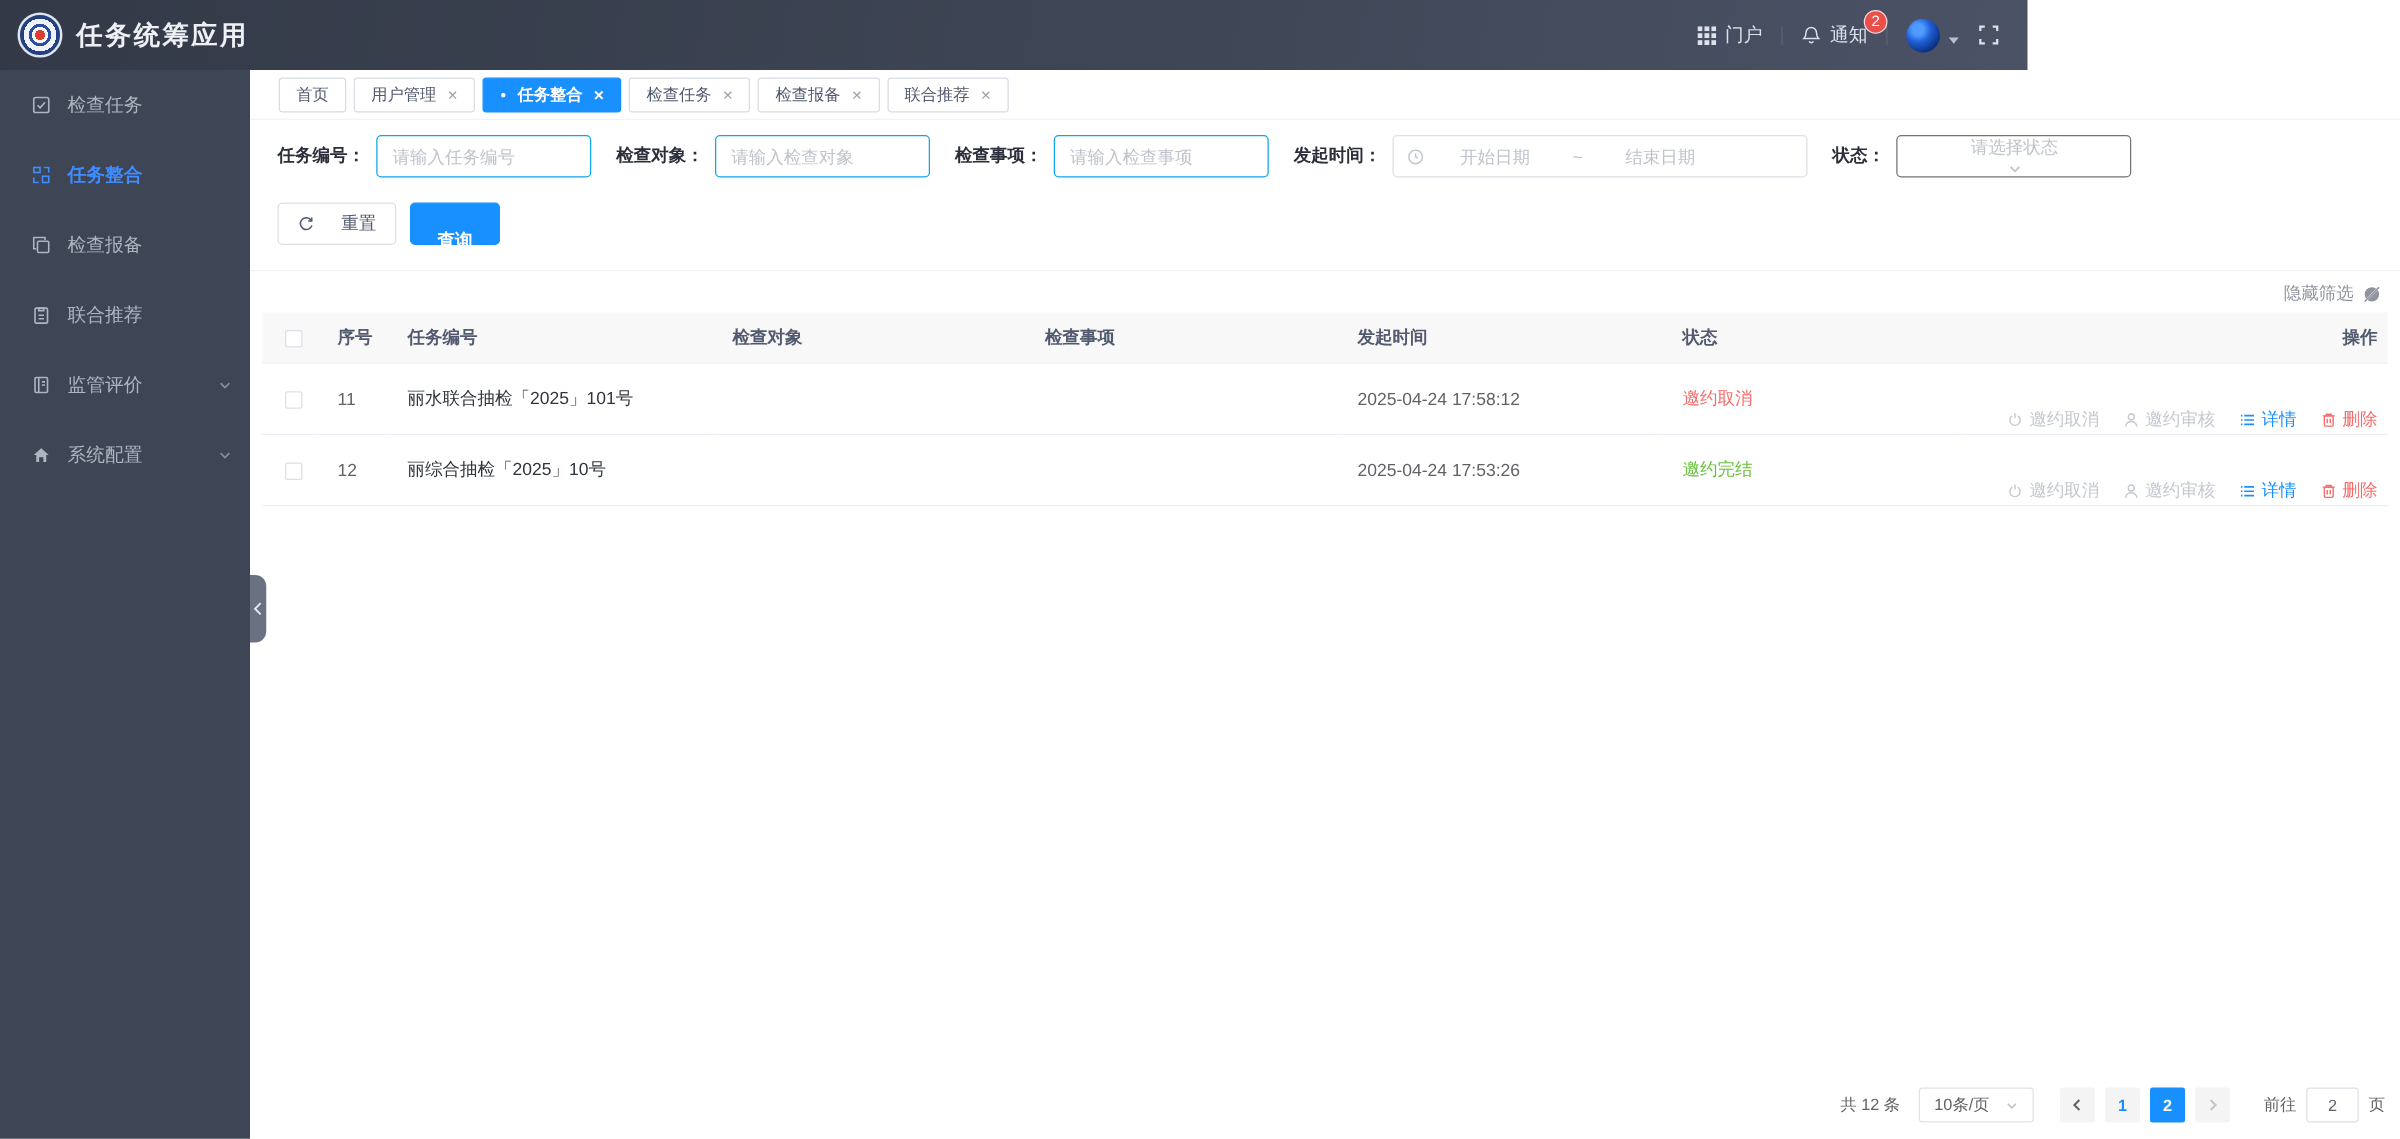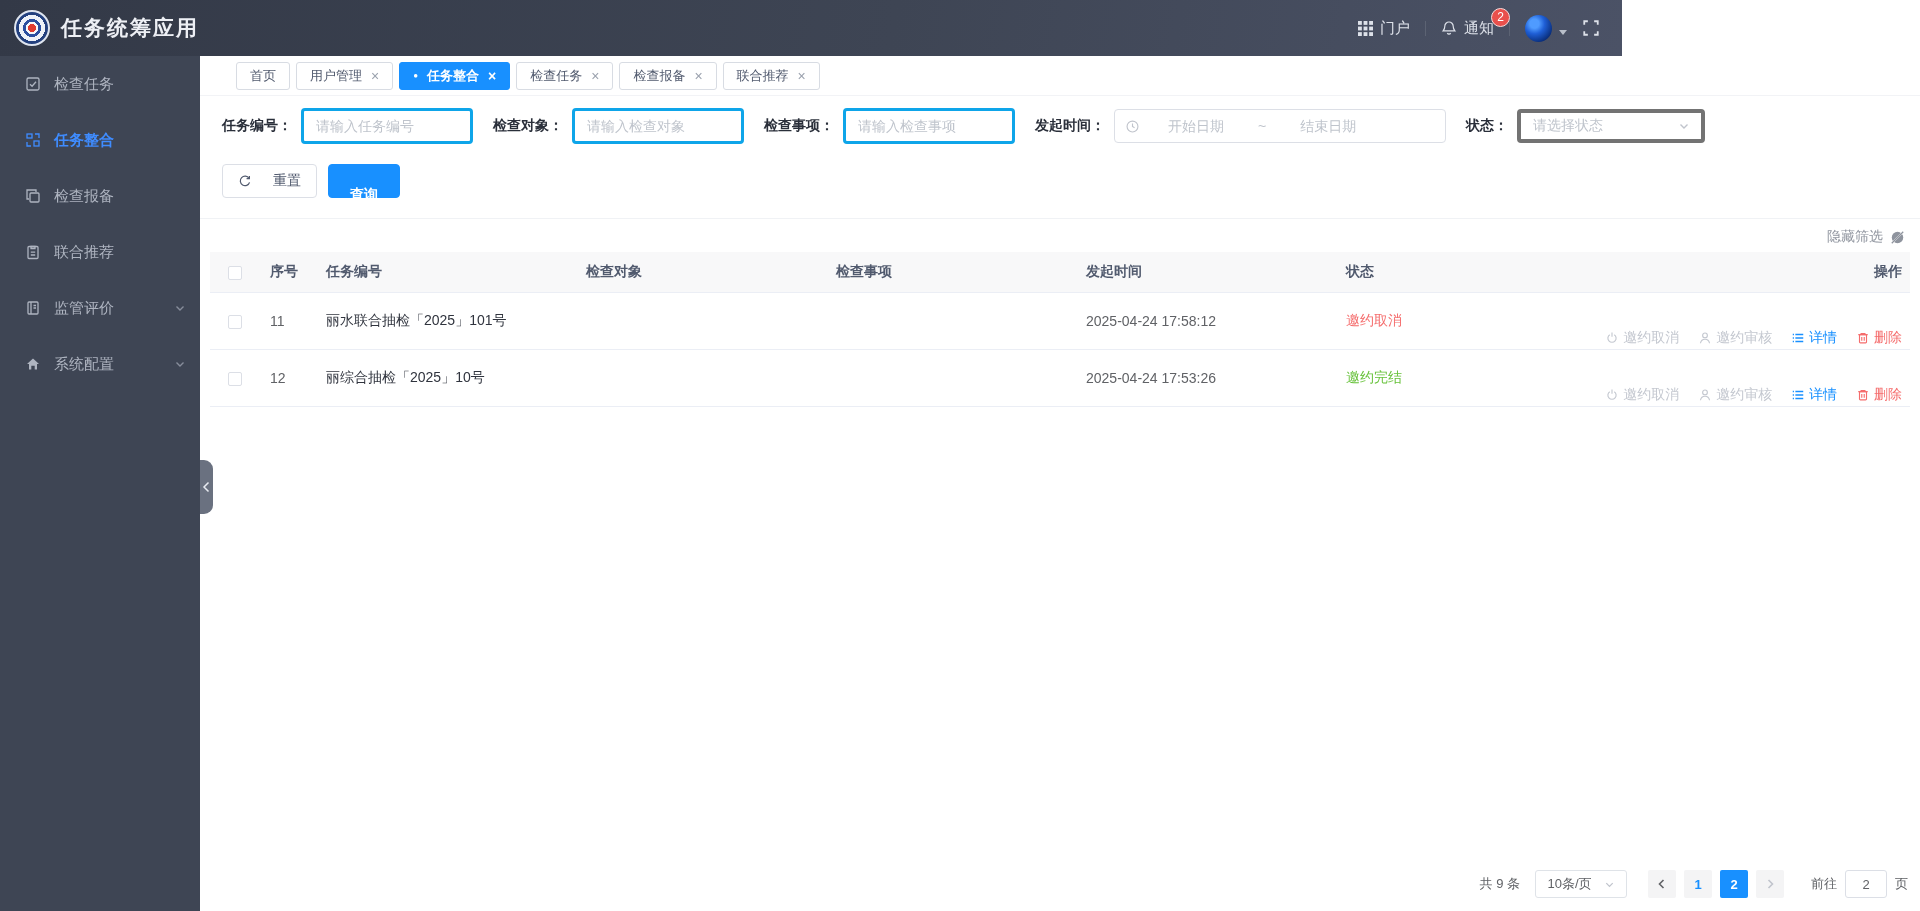--- a/index.html
+++ b/index.html
@@ -33,42 +33,42 @@
   .side-item .s-label { flex:1; }
   .side-item.active { color:#3f8cff; font-weight:700; }
   .side-item .chev { color:#878d9b; }
   .collapse-handle { position:absolute; left:200px; top:460px; width:13px; height:54px;
     background:#6a7180; border-radius:0 9px 9px 0; display:flex; align-items:center;
     justify-content:center; color:#e8ebf1; cursor:pointer; z-index:4; }
 
   
   .main { position:absolute; left:200px; top:56px; right:0; bottom:0; background:#fff; }
 
-  .tabbar { display:flex; gap:6px; padding:6px 0 5px 36px; border-bottom:1px solid #f2f3f6; }
+  .tabbar { display:flex; gap:6px; padding:6px 0 5px 23px; border-bottom:1px solid #f2f3f6; }
   .tab { height:28px; border:1px solid #d8dce3; background:#fff; color:#515a6e; font-size:13px;
     display:flex; align-items:center; gap:9px; padding:0 13px; border-radius:3px; cursor:pointer; white-space:nowrap; }
   .tab .close { color:#9aa1ad; font-size:14px; line-height:1; }
   .tab.active { background:#1890ff; border-color:#1890ff; color:#fff; font-weight:700; }
   .tab.active .close { color:#fff; }
   .tab .dot { font-size:8px; line-height:1; }
 
   .filters { display:flex; align-items:center; margin:12px 0 0 22px; font-size:14px; }
   .fgroup { display:flex; align-items:center; margin-right:20px; }
   .flabel { font-weight:700; color:#2a2f3a; margin-right:9px; white-space:nowrap; }
-  .finput { width:172px; height:34px; border:3px solid #0ea5e9; border-radius:4px;
+  .finput { width:172px; height:34px; border:1px solid #0ea5e9; border-radius:4px;
     padding:15px 12px; font-size:14px; color:#606266; outline:none; }
   .finput::placeholder { color:#bfc4cc; }
   .daterange { width:332px; height:34px; border:1px solid #dcdfe6; border-radius:4px;
     display:flex; align-items:center; padding:0 10px; color:#bfc4cc; gap:4px; }
   .dr-input { border:none; outline:none; width:104px; text-align:center; font-size:14px; color:#606266; }
   .dr-input::placeholder { color:#bfc4cc; }
   .dr-sep { color:#bfc4cc; padding:0 6px; }
-  .selectbox { width:188px; height:34px; border:4px solid #737373; border-radius:4px;
+  .selectbox { width:188px; height:34px; border:1px solid #737373; border-radius:4px;
     display:flex; align-items:center; justify-content:space-between; padding:0 11px 0 12px;
-    color:#bfc4cc; font-size:14px; cursor:pointer; }
+    color:#bfc4cc; font-size:14px; cursor:pointer;flex-direction:column; }
 
   .btnrow { margin:20px 0 0 22px; display:flex; gap:11px; }
   .btn { height:34px; border-radius:4px; font-size:14px; display:flex; align-items:center;
     gap:21px; cursor:pointer;font-family:Liberation Serif, serif; }
   .btn-plain { background:#fff; border:1px solid #dcdfe6; color:#515a6e; padding:0 15px; }
   .btn-primary { background:#1890ff; border:1px solid #1890ff; color:#fff; padding:0 21px; font-weight:700;flex-direction:column; }
 
   .section-divider { margin-top:20px; border-top:1px solid #f0f2f5; }
   .hidefilter-row { display:flex; justify-content:flex-end; }
   .hidefilter { display:flex; align-items:center; gap:6px; color:#8f949e; font-size:14px;
@@ -401,21 +401,21 @@
                 <path d="M6.6 6.8v4.2M9.4 6.8v4.2"></path>
               </svg>
               <span>删除</span>
             </span>
         </td>
       </tr>
     </tbody>
   </table>
 
   <div class="pagination">
-    <span>共 9 条</span>
+    <span>共 12 条</span>
     <div class="psize">
       <span>10条/页</span>
       <svg width="11" height="11" viewBox="0 0 12 12" fill="none" stroke="#c0c4cc" stroke-width="1.4">
           <path d="M2.5 4.5L6 8l3.5-3.5"></path>
         </svg>
     </div>
     <div class="pager">
       <div class="pbtn">
         <svg width="12" height="12" viewBox="0 0 12 12" fill="none" stroke="currentColor" stroke-width="1.6">
             <path d="M7.5 2L3.5 6l4 4"></path>

